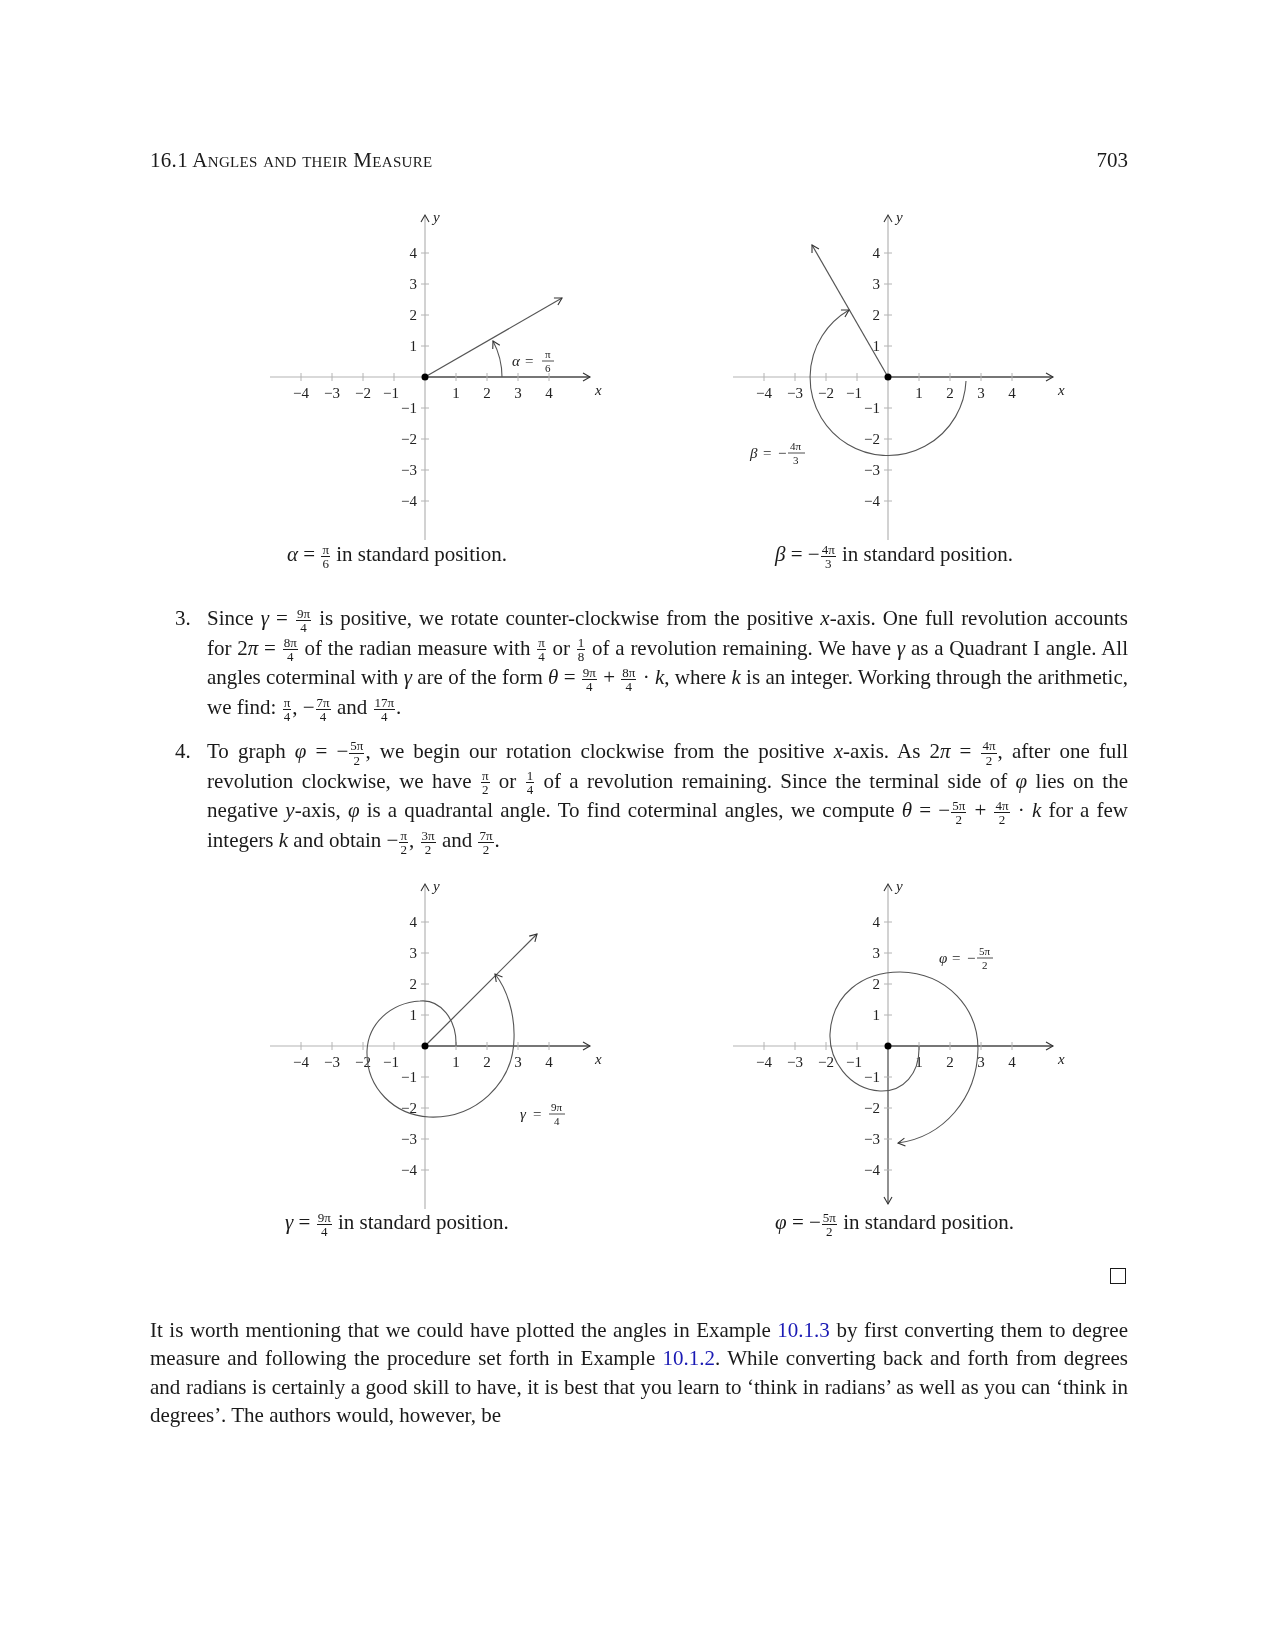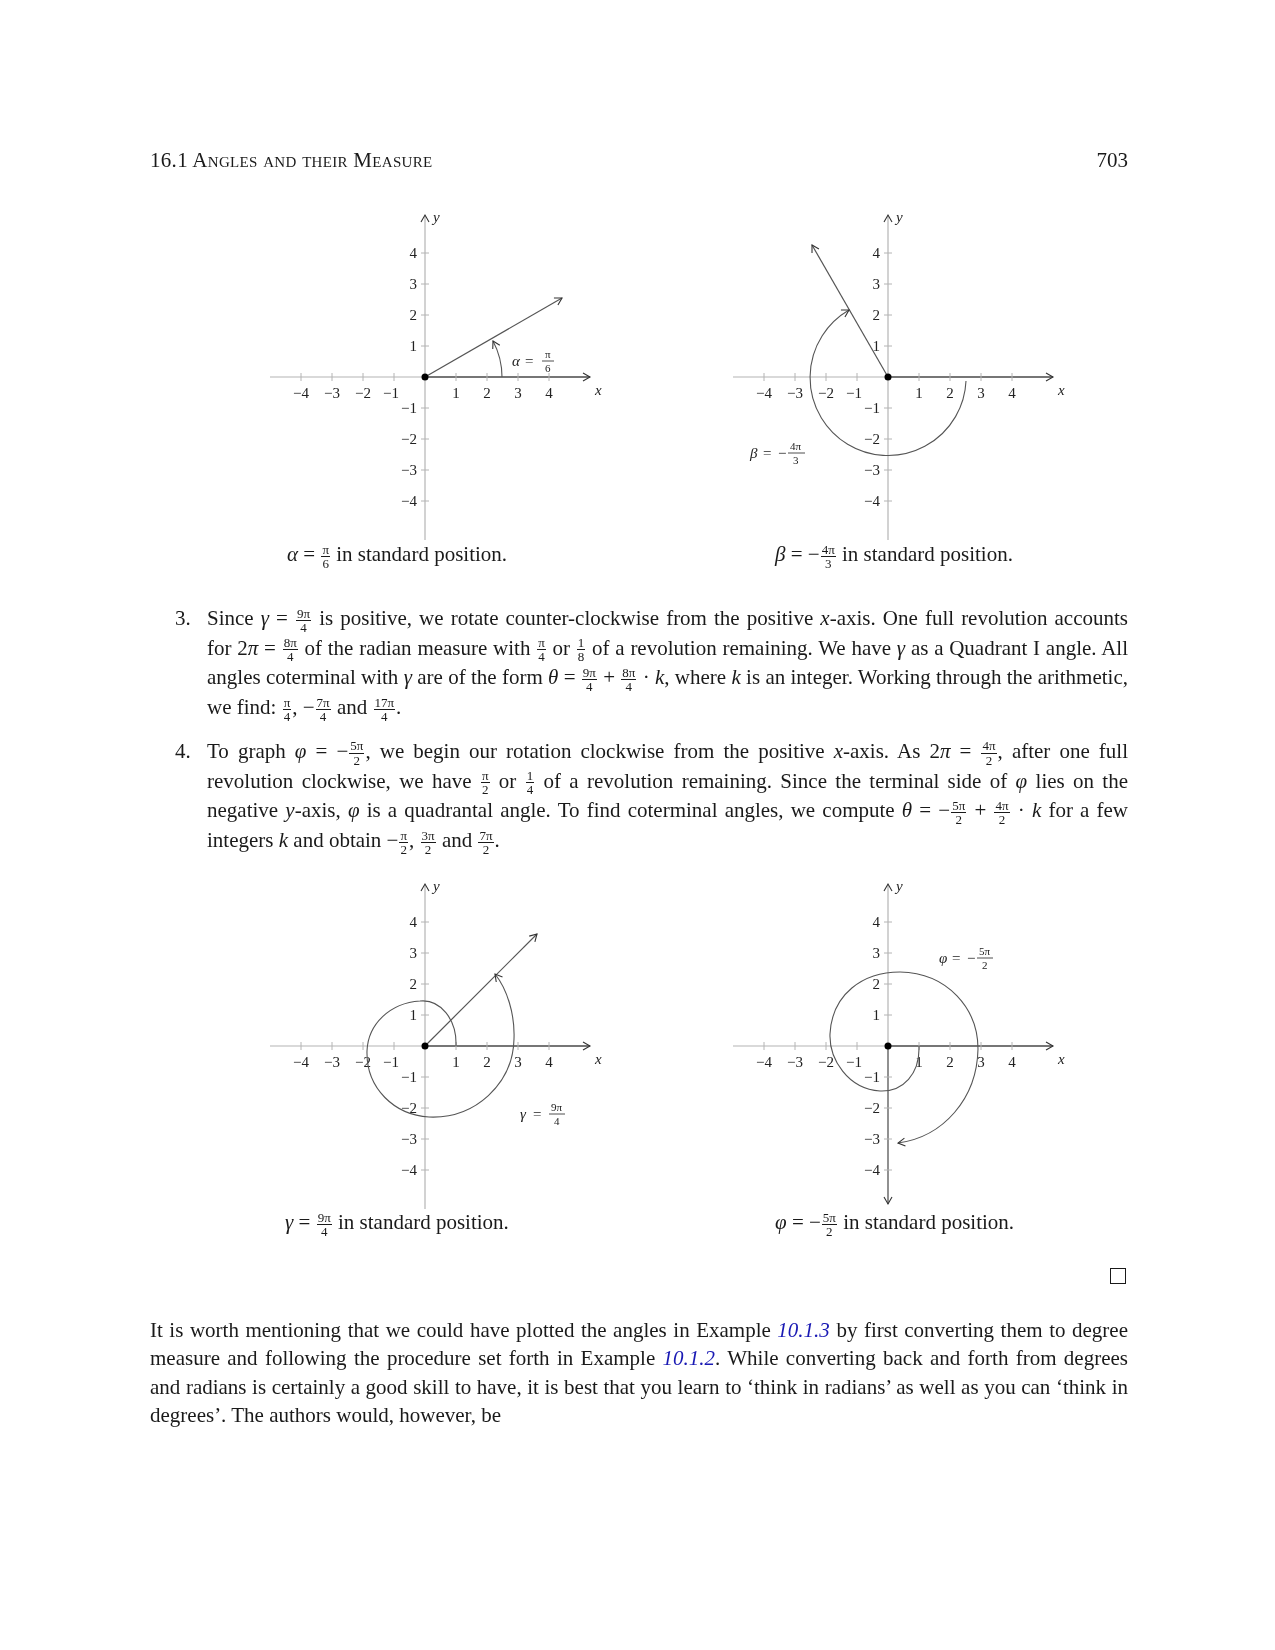--- a/index.html
+++ b/index.html
@@ -13,21 +13,21 @@
   .caption { position: absolute; font-size: 21px; white-space: nowrap; }
   .frac { display: inline-block; vertical-align: middle; text-align: center; font-size: 0.62em; line-height: 1.0; margin: 0 1px; }
   .frac .num { display: block; border-bottom: 1px solid #1a1a1a; padding: 0 1px; }
   .frac .den { display: block; padding: 0 1px; }
   .it { font-style: italic; }
   .items { position: absolute; left: 175px; top: 604px; width: 953px; font-size: 21px; line-height: 28.3px; text-align: justify; }
   .item { position: relative; padding-left: 32px; margin-bottom: 14px; }
   .item .num-label { position: absolute; left: 0; top: 0; }
   .qed { position: absolute; left: 1110px; top: 1268px; width: 14px; height: 14px; border: 1.3px solid #1a1a1a; }
   .para { position: absolute; left: 150px; top: 1316px; width: 978px; font-size: 21px; line-height: 28.3px; text-align: justify; }
-  .link { color: #1a1ab4; font-style: italic; }
+  .link { color: #1a1ab4; }
 </style>
 </head>
 <body>
 
 <div class="header">
   <span class="title">16.1 Angles and their Measure</span>
   <span class="pageno">703</span>
 </div>
 
 <div class="graph" style="left:245px; top:210px;">

